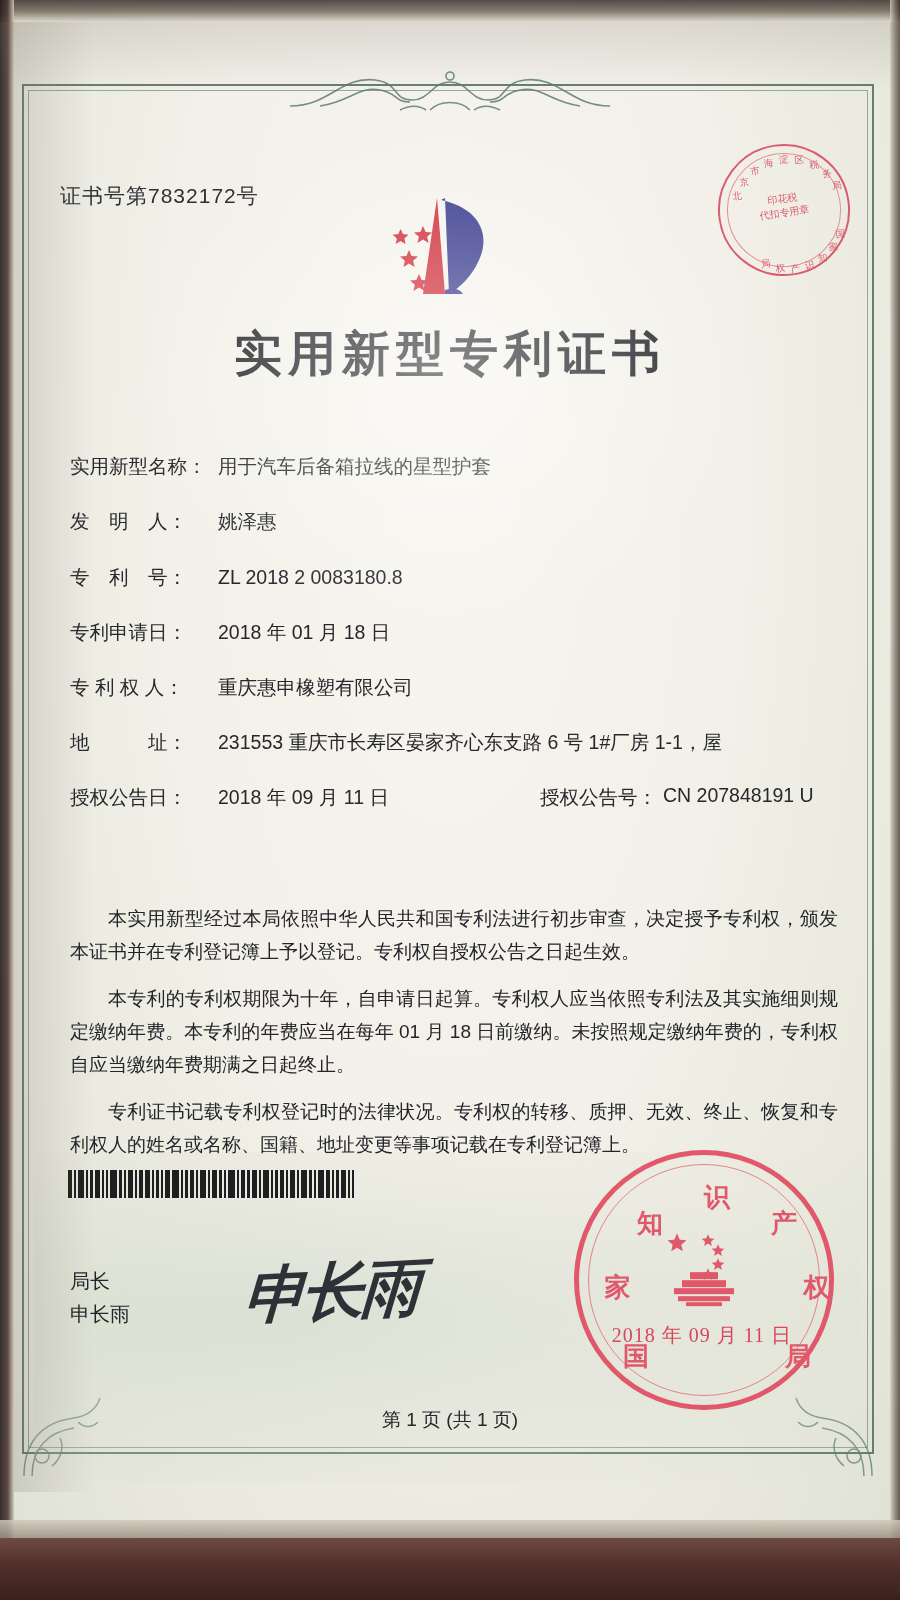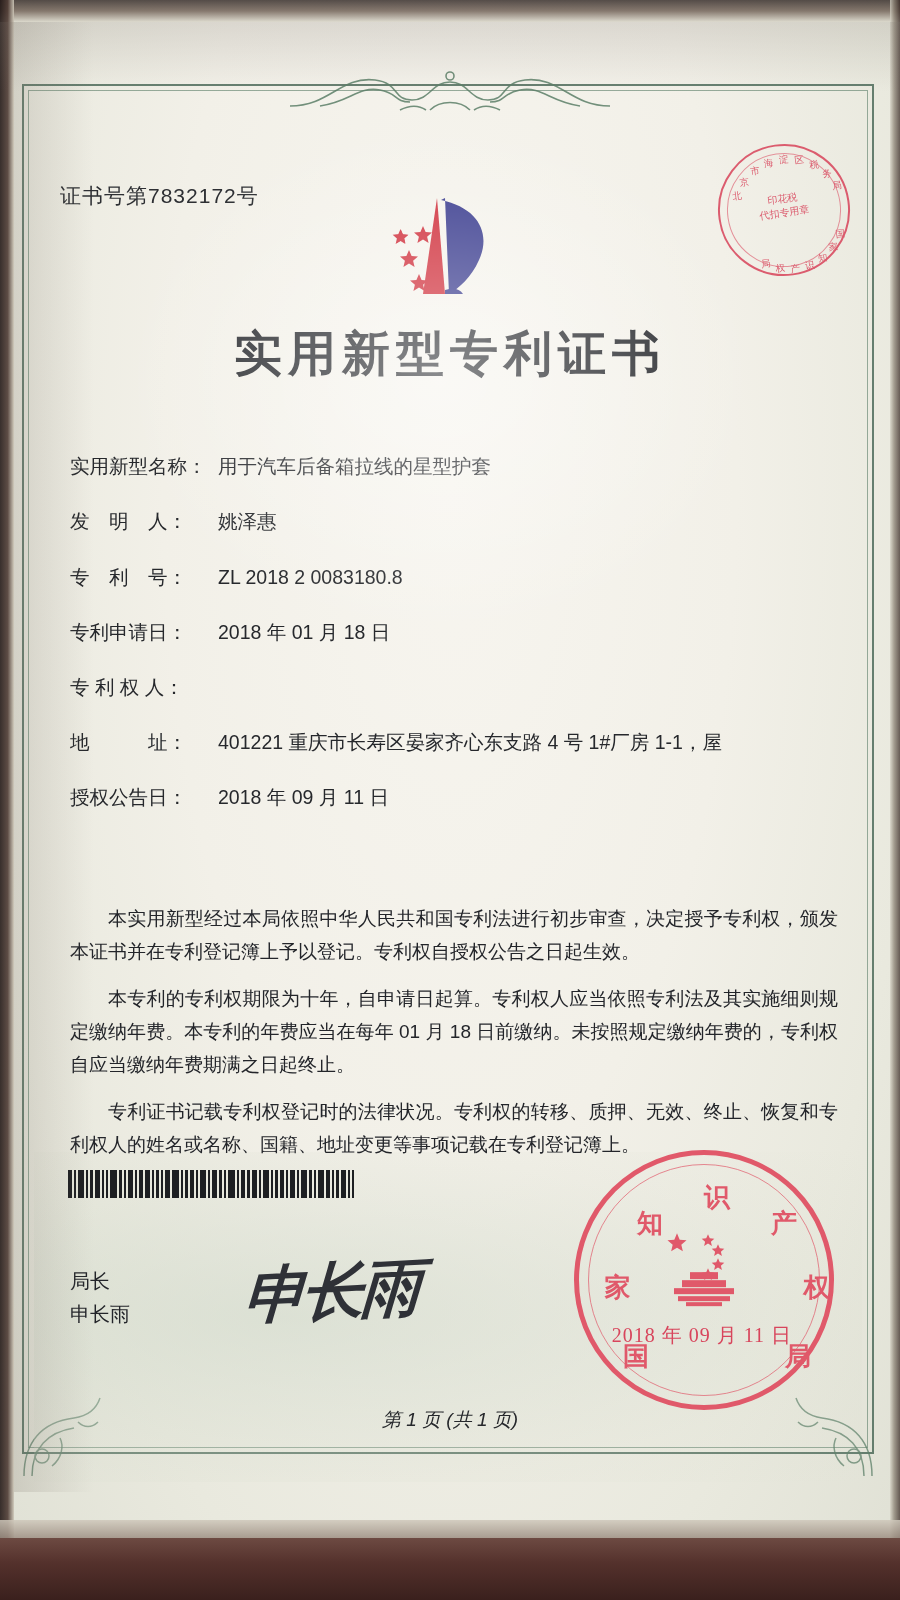--- a/index.html
+++ b/index.html
@@ -299,21 +299,20 @@
     letter-spacing: 1px;
   }
 
   .page-foot {
     position: absolute;
     left: 0; right: 0; top: 1385px;
     text-align: center;
     font-size: 19px;
     color: #26282c;
     font-family: "Liberation Sans", sans-serif;
-    font-style: italic;
   }
 
   
   .shade-l {
     position: absolute; left: 14px; top: 22px; width: 80px; height: 1470px;
     background: linear-gradient(90deg, rgba(120,110,100,.20), rgba(255,255,255,0));
     pointer-events: none;
   }
   .shade-t {
     position: absolute; left: 0; right: 0; top: 22px; height: 70px;
@@ -437,33 +436,38 @@
         <div class="f-value">ZL 2018 2 0083180.8</div>
       </div>
 
       <div class="field-row">
         <div class="f-label">专利申请日：</div>
         <div class="f-value">2018 年 01 月 18 日</div>
       </div>
 
       <div class="field-row">
         <div class="f-label">专 利 权 人：</div>
+        <div class="f-value">重庆惠申橡塑有限公司</div>
       </div>
 
       <div class="field-row">
         <div class="f-label">地　　　址：</div>
         <div class="f-value">
-          <span>401221 重庆市长寿区晏家齐心东支路 4 号 1#厂房 1-1，屋</span>
+          <span>231553 重庆市长寿区晏家齐心东支路 6 号 1#厂房 1-1，屋</span>
         </div>
       </div>
 
       <div class="row-inline">
         <div class="inline-a">
           <div class="f-label">授权公告日：</div>
           <div class="f-value">2018 年 09 月 11 日</div>
+        </div>
+        <div class="inline-b">
+          <div class="f-label2">授权公告号：</div>
+          <div>CN 207848191 U</div>
         </div>
       </div>
 
     </div>
 
     <div class="paras">
       <p>本实用新型经过本局依照中华人民共和国专利法进行初步审查，决定授予专利权，颁发本证书并在专利登记簿上予以登记。专利权自授权公告之日起生效。</p>
       <p>本专利的专利权期限为十年，自申请日起算。专利权人应当依照专利法及其实施细则规定缴纳年费。本专利的年费应当在每年 01 月 18 日前缴纳。未按照规定缴纳年费的，专利权自应当缴纳年费期满之日起终止。</p>
       <p>专利证书记载专利权登记时的法律状况。专利权的转移、质押、无效、终止、恢复和专利权人的姓名或名称、国籍、地址变更等事项记载在专利登记簿上。</p>
     </div>

